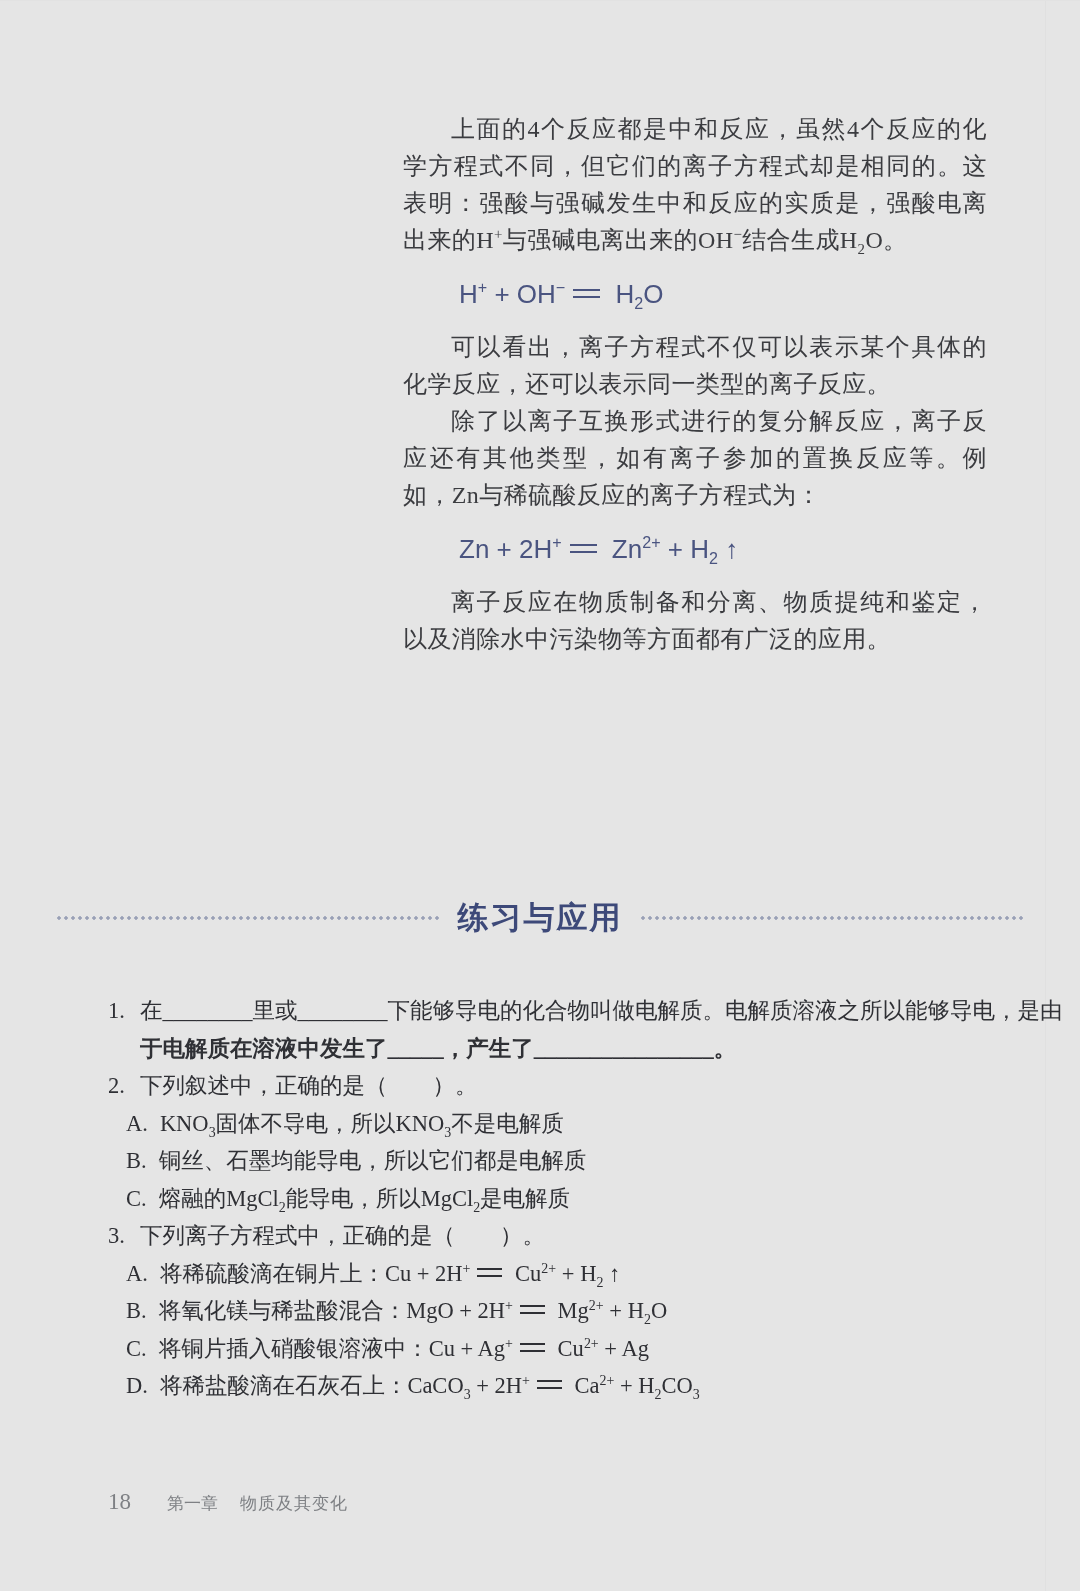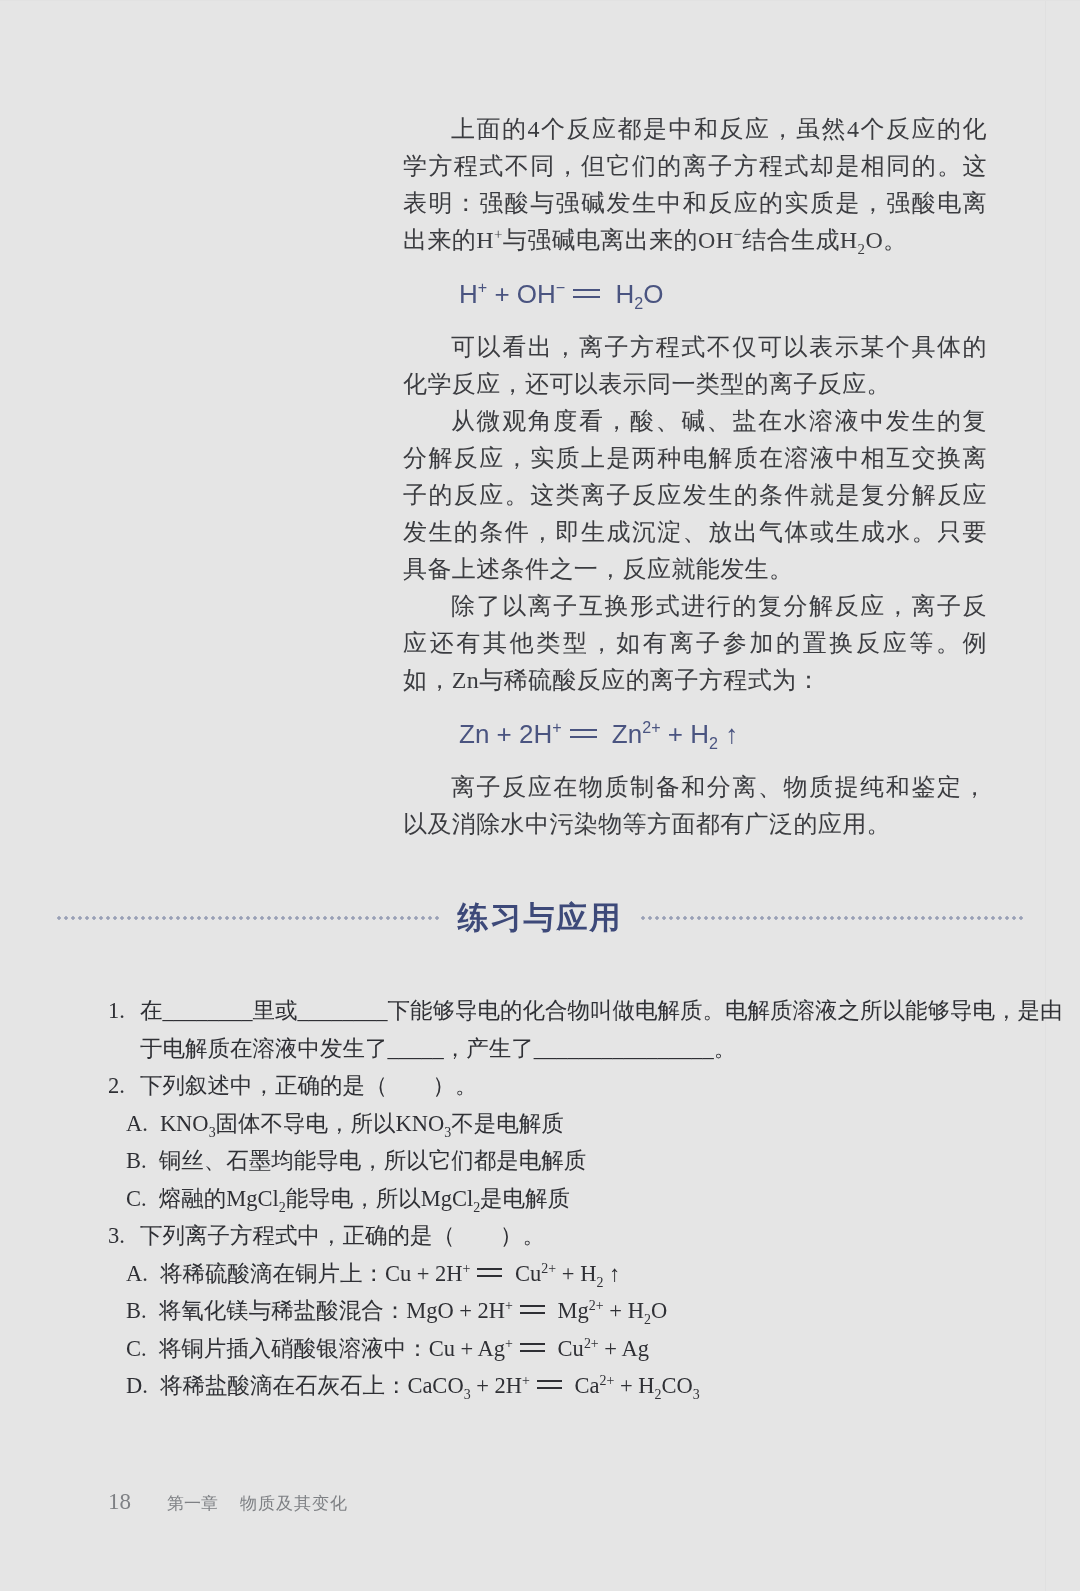--- a/index.html
+++ b/index.html
@@ -70,21 +70,21 @@
     letter-spacing:2px;
   }
   .questions{
     margin-top:50px;
     padding:0 40px 0 108px;
     font-size:22.5px;line-height:37.5px;
     color:#2f3035;
   }
   .qline{white-space:nowrap;}
   .qnum{display:inline-block;width:32px;}
-  .qline.cont{padding-left:32px;}
+  .qline.cont{padding-left:32px;font-weight:bold;}
   .option{padding-left:18px;white-space:nowrap;}
   .optlabel{display:inline-block;margin-right:12px;}
   .questions .eqsign{vertical-align:4px;width:25px;margin:0 7px;}
   
   .footer{
     position:absolute;left:108px;top:1488px;
     display:flex;align-items:baseline;
     color:#7e8084;
   }
   .pagenum{
@@ -97,21 +97,20 @@
 </head>
 <body>
 
 <div class="page">
   <div class="scan-edge"></div>
 
   <div class="body-col">
     <p class="para"><span>上面的4个反应都是中和反应，虽然4个反应的化学方程式不同，但它们的离子方程式却是相同的。这表明：强酸与强碱发生中和反应的实质是，强酸电离出来的H</span><sup>+</sup><span>与强碱电离出来的OH</span><sup>−</sup><span>结合生成H</span><sub>2</sub><span>O。</span></p>
     <div class="equation"><span>H</span><sup>+</sup><span> + OH</span><sup>−</sup><span class="eqsign"></span><span> H</span><sub>2</sub><span>O</span></div>
     <p class="para"><span>可以看出，离子方程式不仅可以表示某个具体的化学反应，还可以表示同一类型的离子反应。</span></p>
-    <p class="para"><span>从微观角度看，酸、碱、盐在水溶液中发生的复分解反应，实质上是两种电解质在溶液中相互交换离子的反应。这类离子反应发生的条件就是复分解反应发生的条件，即生成沉淀、放出气体或生成水。只要具备上述条件之一，反应就能发生。</span></p>
     <p class="para"><span>除了以离子互换形式进行的复分解反应，离子反应还有其他类型，如有离子参加的置换反应等。例如，Zn与稀硫酸反应的离子方程式为：</span></p>
     <div class="equation"><span>Zn + 2H</span><sup>+</sup><span class="eqsign"></span><span> Zn</span><sup>2+</sup><span> + H</span><sub>2</sub><span> ↑</span></div>
     <p class="para"><span>离子反应在物质制备和分离、物质提纯和鉴定，以及消除水中污染物等方面都有广泛的应用。</span></p>
   </div>
 
   <div class="exercises">
     <div class="section-header">
       <span class="dotline"></span>
       <span class="header-title">练习与应用</span>
       <span class="dotline"></span>

